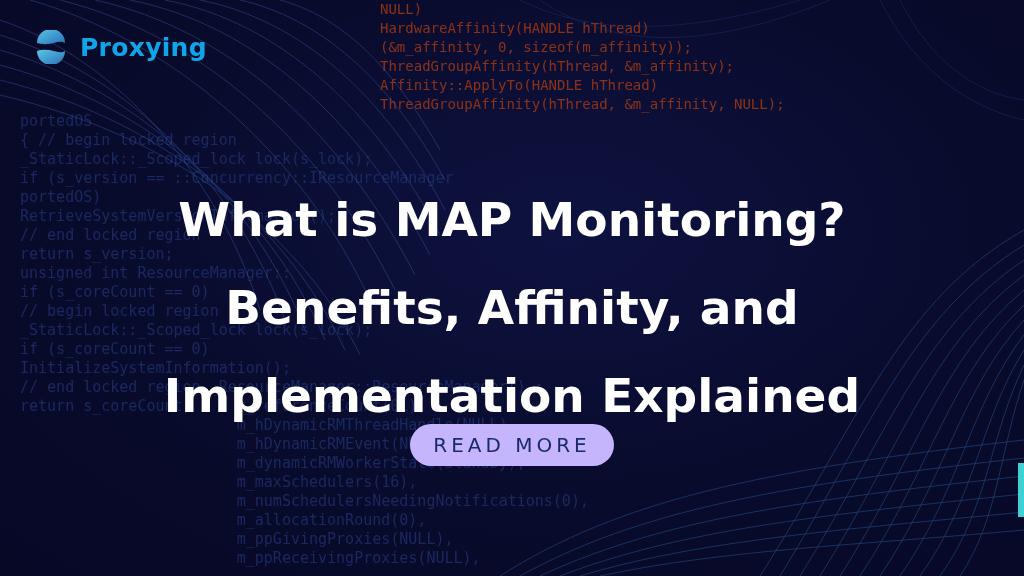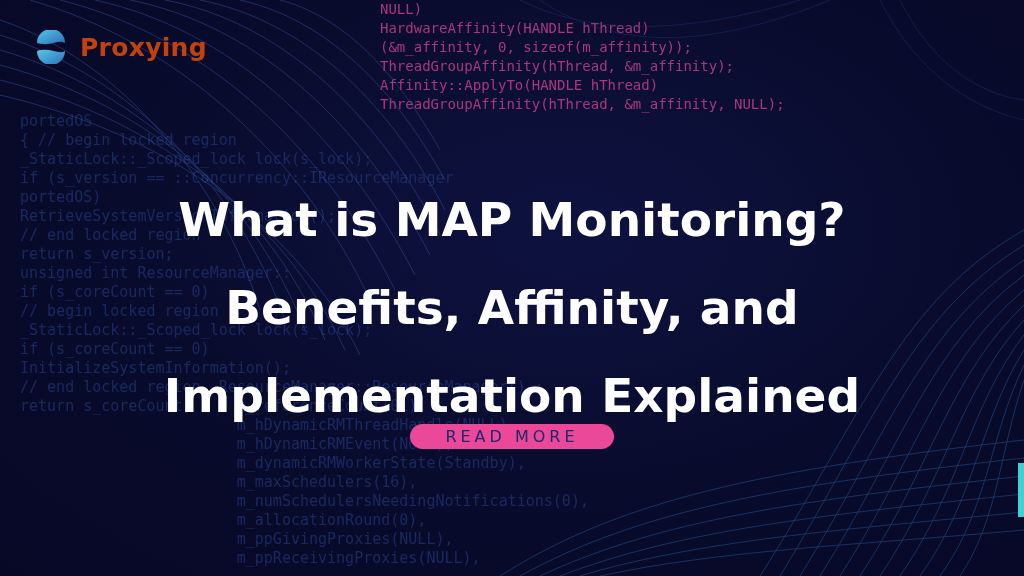--- a/index.html
+++ b/index.html
@@ -1,26 +1,26 @@
 <!DOCTYPE html>
 <html><head>
 <meta charset="utf-8">
 <style>
   html,body{margin:0;padding:0;}
   body{width:1024px;height:576px;overflow:hidden;background:#0a0b2e;font-family:"DejaVu Sans","Liberation Sans",sans-serif;position:relative;}
   .bg{position:absolute;inset:0;background:radial-gradient(ellipse at 55% 40%, #0e1240 0%, #090b2c 55%, #070826 100%);}
   .code{position:absolute;left:20px;top:0;width:760px;height:576px;font-family:"DejaVu Sans Mono","Liberation Mono",monospace;font-size:15px;line-height:19px;color:#1c2e6a;white-space:pre;opacity:.85;overflow:hidden;}
-  .code-r{position:absolute;left:380px;top:0;font-family:"DejaVu Sans Mono","Liberation Mono",monospace;font-size:14px;line-height:19px;color:#ec4899;white-space:pre;opacity:.7;}
+  .code-r{position:absolute;left:380px;top:0;font-family:"DejaVu Sans Mono","Liberation Mono",monospace;font-size:14px;line-height:19px;color:#c2410c;white-space:pre;opacity:.7;}
   svg.lines{position:absolute;inset:0;}
   .logo{position:absolute;left:34px;top:30px;display:flex;align-items:center;gap:12px;}
   .logo-mark{width:34px;height:34px;}
-  .logo-text{font-size:25px;font-weight:bold;color:#c2410c;letter-spacing:.3px;}
+  .logo-text{font-size:25px;font-weight:bold;color:#0ea5e9;letter-spacing:.3px;}
   .title{position:absolute;left:0;right:0;top:162px;text-align:center;color:#ffffff;font-weight:bold;font-size:47px;line-height:60px;font-family:"DejaVu Sans","Liberation Sans",sans-serif;}
   .title div{display:block;margin-top:28px;}
-  .cta{position:absolute;left:410px;top:424px;width:204px;height:25px;border-radius:21px;background:#ec4899;border:none;color:#1b2a6b;font-size:16px;letter-spacing:4px;display:flex;align-items:center;justify-content:center;font-family:"DejaVu Sans","Liberation Sans",sans-serif;cursor:pointer;}
+  .cta{position:absolute;left:410px;top:424px;width:204px;height:42px;border-radius:21px;background:#c4b5fd;border:none;color:#1b2a6b;font-size:20px;letter-spacing:4px;display:flex;align-items:center;justify-content:center;font-family:"DejaVu Sans","Liberation Sans",sans-serif;cursor:pointer;}
   .edge-bar{position:absolute;left:1018px;top:463px;width:6px;height:54px;background:#3fd0d4;}
 </style>
 </head>
 <body>
 
 <div class="bg"></div>
 
 <div class="code-r" id="codeTop">NULL)
 HardwareAffinity(HANDLE hThread)
 (&amp;m_affinity, 0, sizeof(m_affinity));

